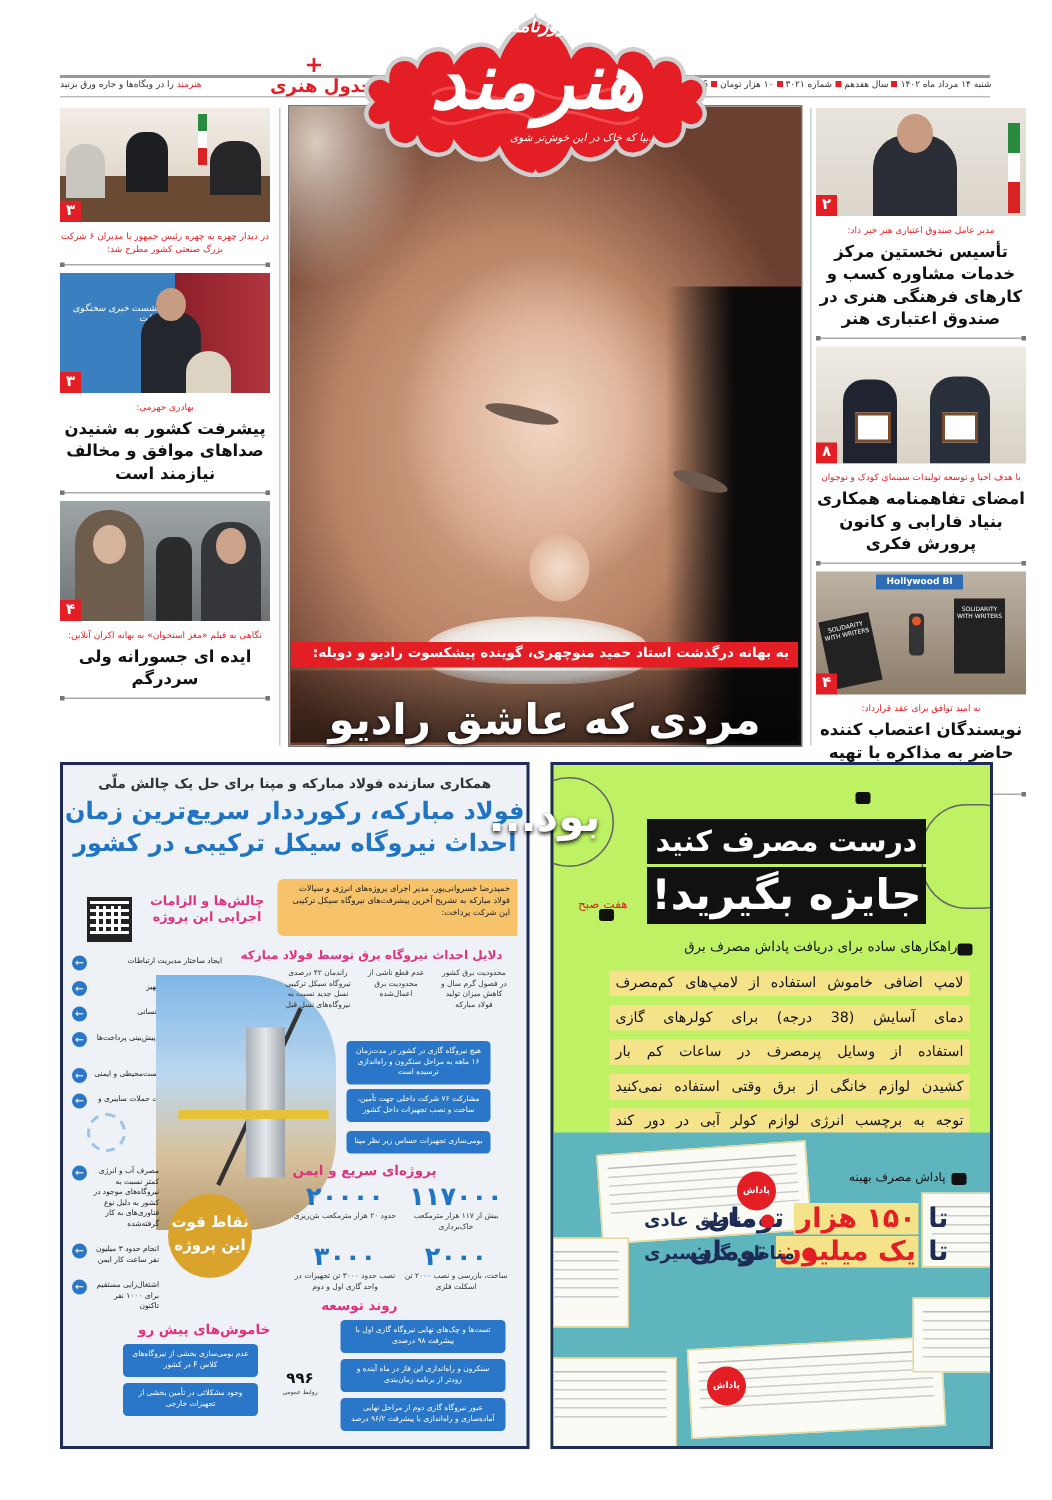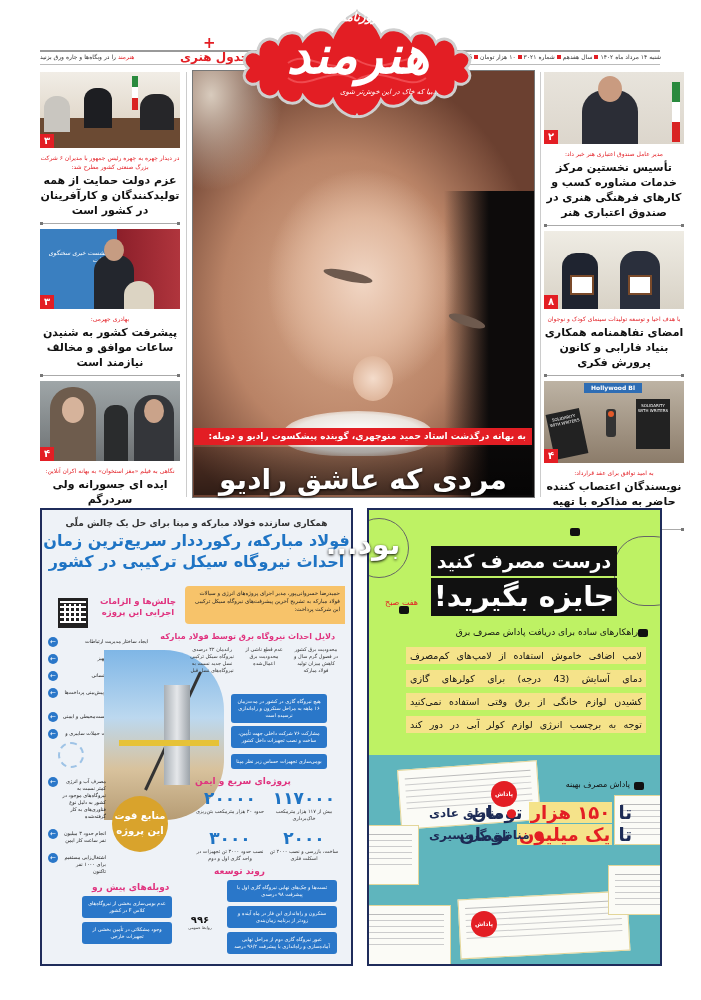--- a/index.html
+++ b/index.html
@@ -184,34 +184,33 @@
 
   <div class="story">
     <div class="photo" style="height:76px;background:linear-gradient(180deg,#f1ede6 0%,#e2d9cc 60%,#6b4a33 60%);">
       <div style="position:absolute;left:4px;top:24px;width:26px;height:36px;background:#c9c6c0;border-radius:12px 12px 0 0;"></div>
       <div style="position:absolute;left:44px;top:16px;width:28px;height:40px;background:#1d1e22;border-radius:12px 12px 0 0;"></div>
       <div style="position:absolute;left:100px;top:22px;width:34px;height:36px;background:#262629;border-radius:14px 14px 0 0;"></div>
       <div style="position:absolute;left:92px;top:4px;width:6px;height:34px;background:linear-gradient(180deg,#2a8a3e 33%,#fff 33% 66%,#d92323 66%);"></div>
       <div class="pagenum">۳</div>
     </div>
     <div class="kicker">در دیدار چهره به چهره رئیس جمهور با مدیران ۶ شرکت بزرگ صنعتی کشور مطرح شد:</div>
-    <div class="headline">عزم دولت حمایت از همه تولیدکنندگان و کارآفرینان در کشور است</div>
     <div class="sep"></div>
   </div>
 
   <div class="story">
     <div class="photo" style="height:80px;background:linear-gradient(90deg,#3a7fc0 0%,#3a7fc0 55%,#8c1f2a 55%,#b0353d 100%);">
       <div style="position:absolute;left:6px;top:20px;width:60px;font-size:6px;color:#fff;font-style:italic;">نشست خبری سخنگوی دولت</div>
       <div style="position:absolute;left:54px;top:26px;width:40px;height:54px;background:#23262d;border-radius:16px 16px 0 0;"></div>
       <div style="position:absolute;left:64px;top:10px;width:20px;height:22px;background:#c69c82;border-radius:50%;"></div>
       <div style="position:absolute;left:84px;top:52px;width:30px;height:28px;background:#dcd4c3;border-radius:50% 50% 0 0;"></div>
       <div class="pagenum">۳</div>
     </div>
     <div class="kicker">بهادری جهرمی:</div>
-    <div class="headline">پیشرفت کشور به شنیدن ساعات موافق و مخالف نیازمند است</div>
+    <div class="headline">پیشرفت کشور به شنیدن صداهای موافق و مخالف نیازمند است</div>
     <div class="sep"></div>
   </div>
 
   <div class="story">
     <div class="photo" style="height:80px;background:linear-gradient(180deg,#9fa6a8 0%,#6d7173 100%);">
       <div style="position:absolute;left:10px;top:6px;width:46px;height:74px;background:#6e5c4d;border-radius:22px 22px 0 0;"></div>
       <div style="position:absolute;left:22px;top:16px;width:22px;height:26px;background:#d6b39b;border-radius:50%;"></div>
       <div style="position:absolute;left:64px;top:24px;width:24px;height:56px;background:#2a2c2d;border-radius:10px 10px 0 0;"></div>
       <div style="position:absolute;left:94px;top:14px;width:40px;height:66px;background:#34363a;border-radius:18px 18px 0 0;"></div>
       <div style="position:absolute;left:104px;top:18px;width:20px;height:24px;background:#caa38a;border-radius:50%;"></div>
@@ -243,21 +242,22 @@
 
   <div class="title1">درست مصرف کنید</div>
   <div class="title2">جایزه بگیرید!</div>
   <div class="stamp">هفت صبح</div>
 
   <div class="plug" style="right:12px;top:119px;"></div>
   <div class="subtitle">راهکارهای ساده برای دریافت پاداش مصرف برق</div>
 
   <div class="tips">
     <div class="tip">لامپ اضافی خاموش   استفاده از لامپ‌های کم‌مصرف</div>
-    <div class="tip">دمای آسایش (43 درجه) برای کولرهای گازی</div>
+    <div class="tip">دمای آسایش (38 درجه) برای کولرهای گازی</div>
+    <div class="tip">استفاده از وسایل پرمصرف در ساعات کم بار</div>
     <div class="tip">کشیدن لوازم خانگی از برق وقتی استفاده نمی‌کنید</div>
     <div class="tip">توجه به برچسب انرژی لوازم  کولر آبی در دور کند</div>
   </div>
 
   <div class="teal">
     <div class="bill" style="left:30px;top:10px;width:140px;height:60px;transform:rotate(-4deg);"></div>
     <div class="reward-badge" style="left:122px;top:26px;">پاداش</div>
     <div class="bill" style="right:-10px;top:40px;width:60px;height:50px;"></div>
     <div class="bill" style="left:-10px;top:70px;width:60px;height:60px;"></div>
     <div class="bill" style="left:90px;top:140px;width:170px;height:60px;transform:rotate(-3deg);"></div>
@@ -330,33 +330,33 @@
   </div>
   <div class="stat" style="right:12px;top:318px;">
     <div class="num">۲۰۰۰</div>
     <div class="desc">ساخت، بازرسی و نصب ۲۰۰۰ تن اسکلت فلزی</div>
   </div>
   <div class="stat" style="right:86px;top:318px;">
     <div class="num">۳۰۰۰</div>
     <div class="desc">نصب حدود ۳۰۰۰ تن تجهیزات در واحد گازی اول و دوم</div>
   </div>
 
-  <div class="strength">منابع قوت این پروژه</div>
+  <div class="strength">نقاط قوت این پروژه</div>
   <div class="strength-list">
     <div class="ci"><span class="arrow">←</span><span>مصرف آب و انرژی کمتر نسبت به نیروگاه‌های موجود در کشور به دلیل نوع فناوری‌های به کار گرفته‌شده</span></div>
     <div class="ci"><span class="arrow">←</span><span>انجام حدود ۳ میلیون نفر ساعت کار ایمن</span></div>
     <div class="ci"><span class="arrow">←</span><span>اشتغال‌زایی مستقیم برای ۱۰۰۰ نفر تاکنون</span></div>
   </div>
 
   <div class="pink-h" style="right:86px;top:356px;font-size:9px;">روند توسعه</div>
   <div class="blue-box" style="right:14px;width:110px;top:370px;">تست‌ها و چک‌های نهایی نیروگاه گازی اول با پیشرفت ۹۸ درصدی</div>
   <div class="blue-box" style="right:14px;width:110px;top:396px;">سنکرون و راه‌اندازی این فاز در ماه آینده و زودتر از برنامه زمان‌بندی</div>
   <div class="blue-box" style="right:14px;width:110px;top:422px;">عبور نیروگاه گازی دوم از مراحل نهایی آماده‌سازی و راه‌اندازی با پیشرفت ۹۶/۲ درصد</div>
 
-  <div class="pink-h" style="left:50px;top:372px;font-size:9px;">دوبله‌های پیش رو</div>
+  <div class="pink-h" style="left:50px;top:372px;font-size:9px;">خاموش‌های پیش رو</div>
   <div class="blue-box" style="left:40px;right:auto;width:90px;top:386px;">عدم بومی‌سازی بخشی از نیروگاه‌های کلاس F در کشور</div>
   <div class="blue-box" style="left:40px;right:auto;width:90px;top:412px;">وجود مشکلاتی در تأمین بخشی از تجهیزات خارجی</div>
 
   <div class="logo996">
     <div>۹۹۶</div>
     <div class="sub">روابط عمومی</div>
   </div>
 </div>
 
 </body></html>

